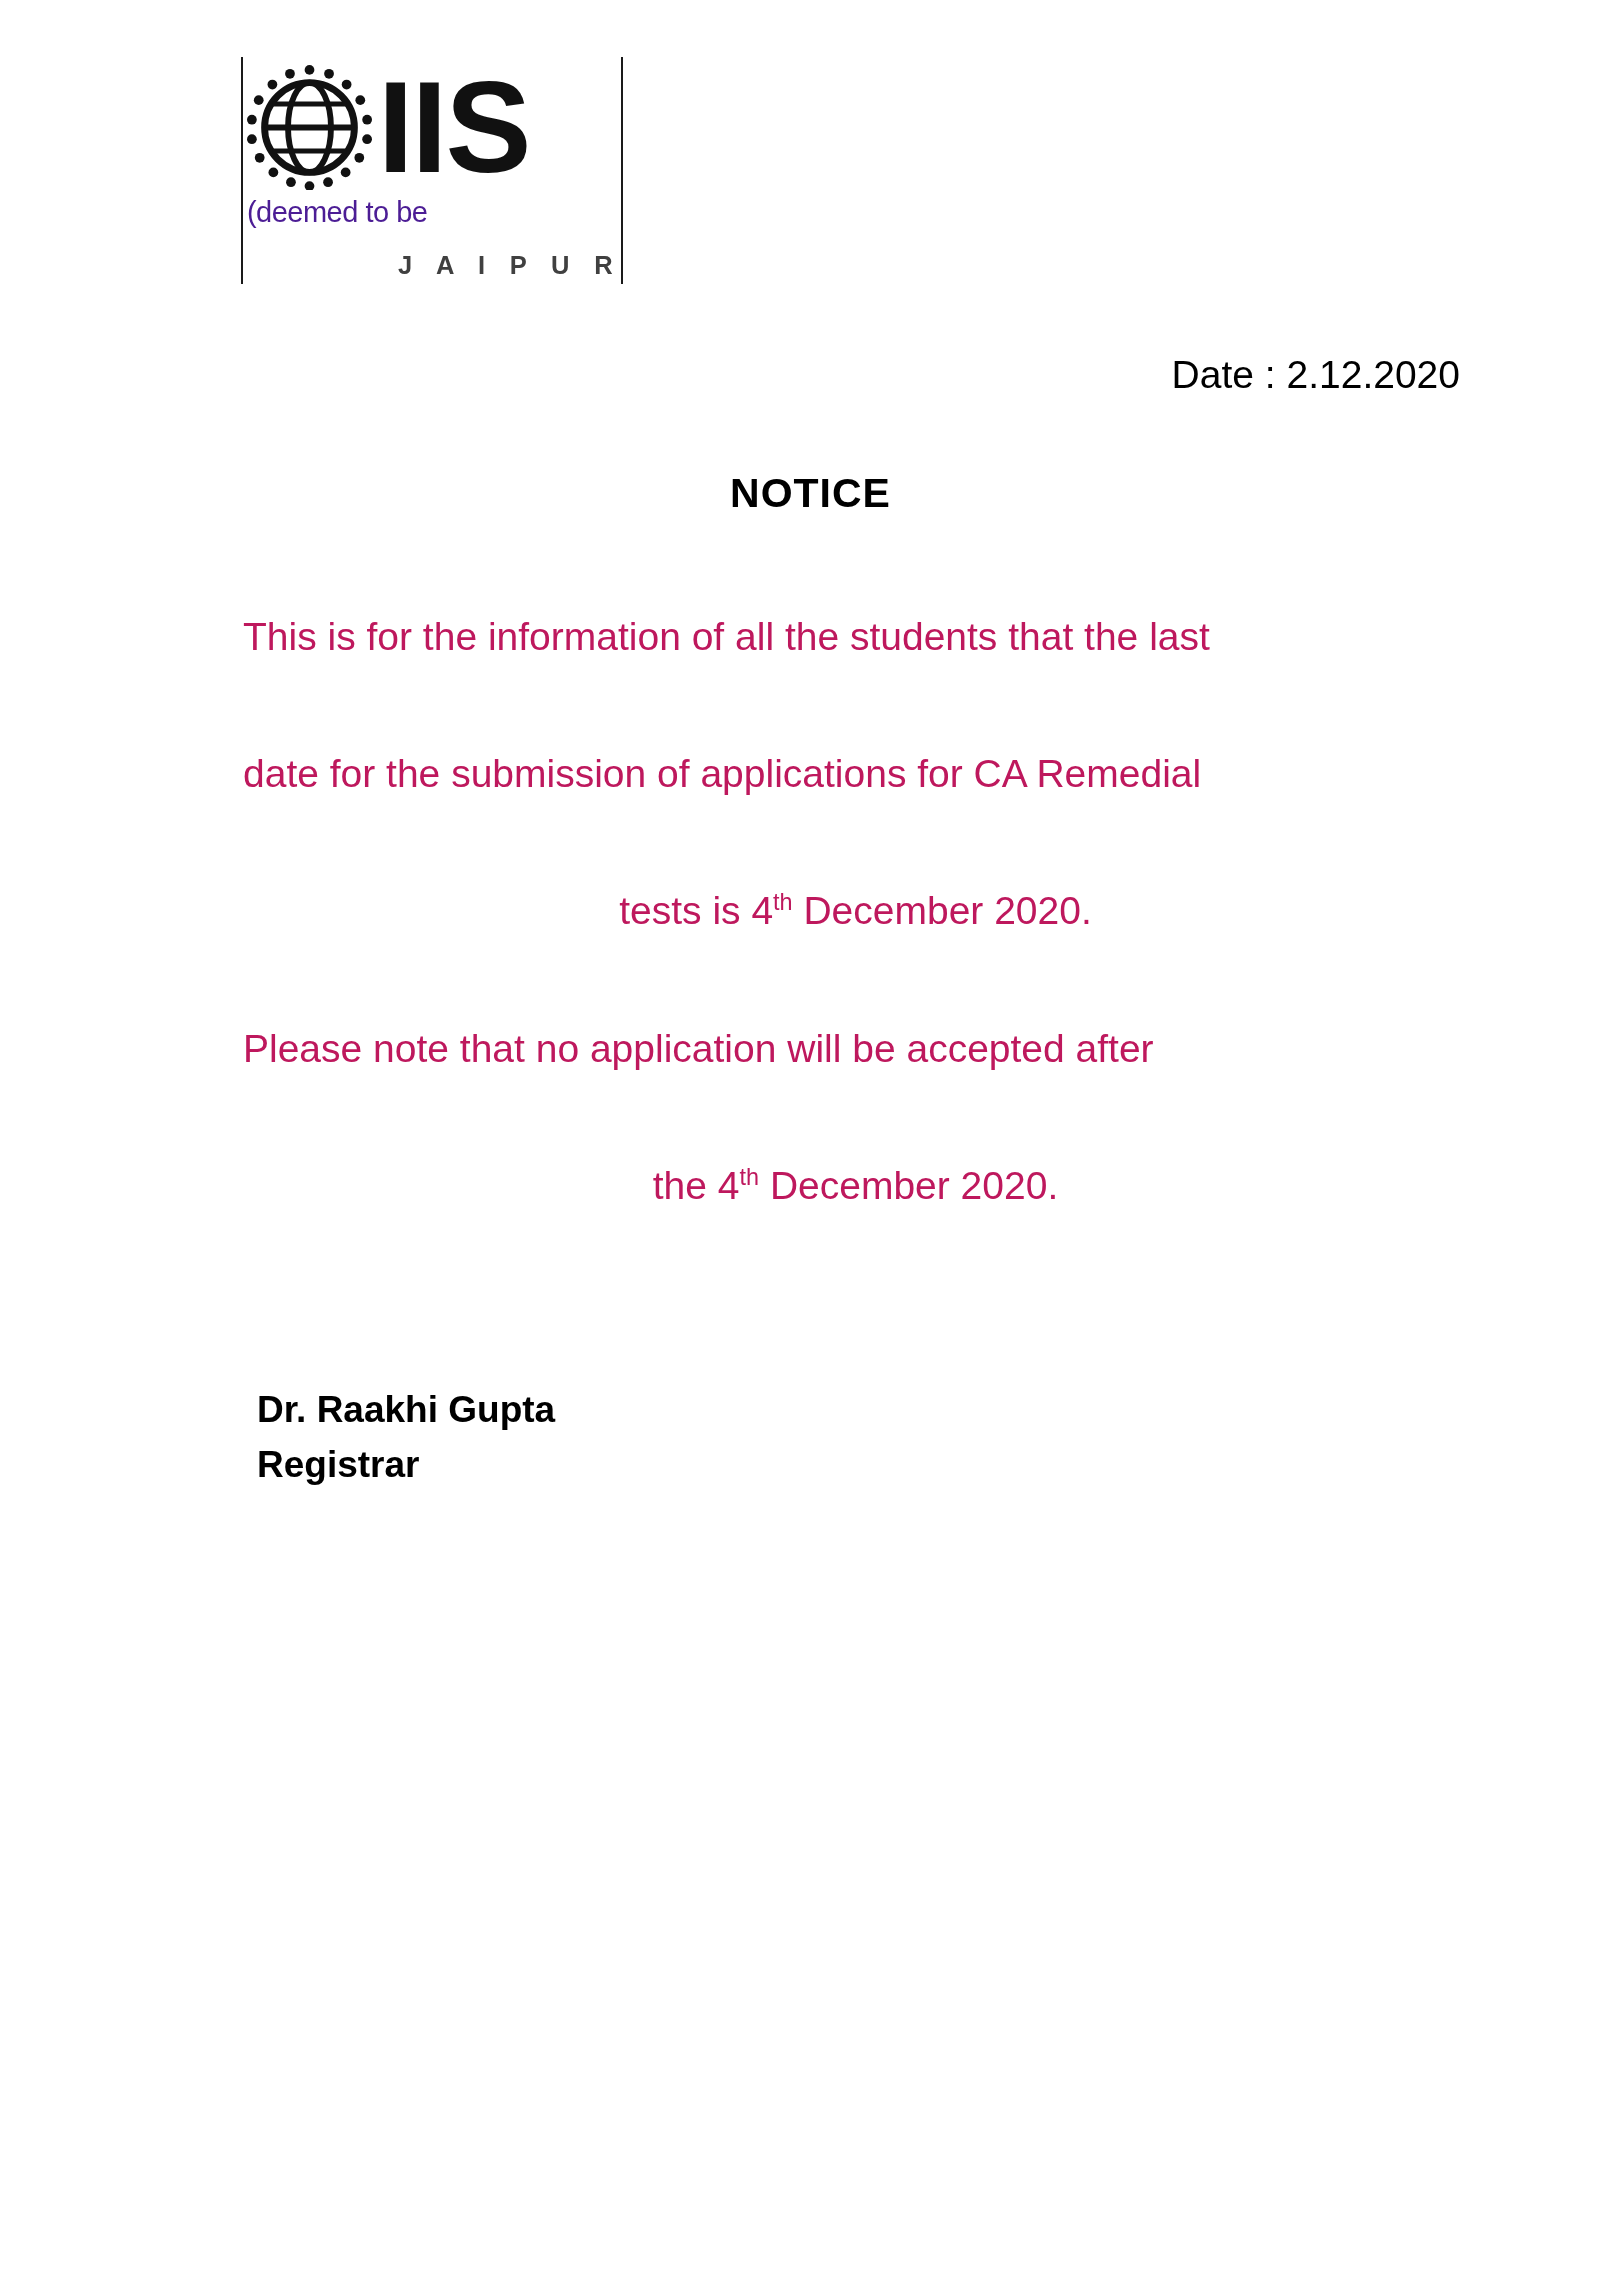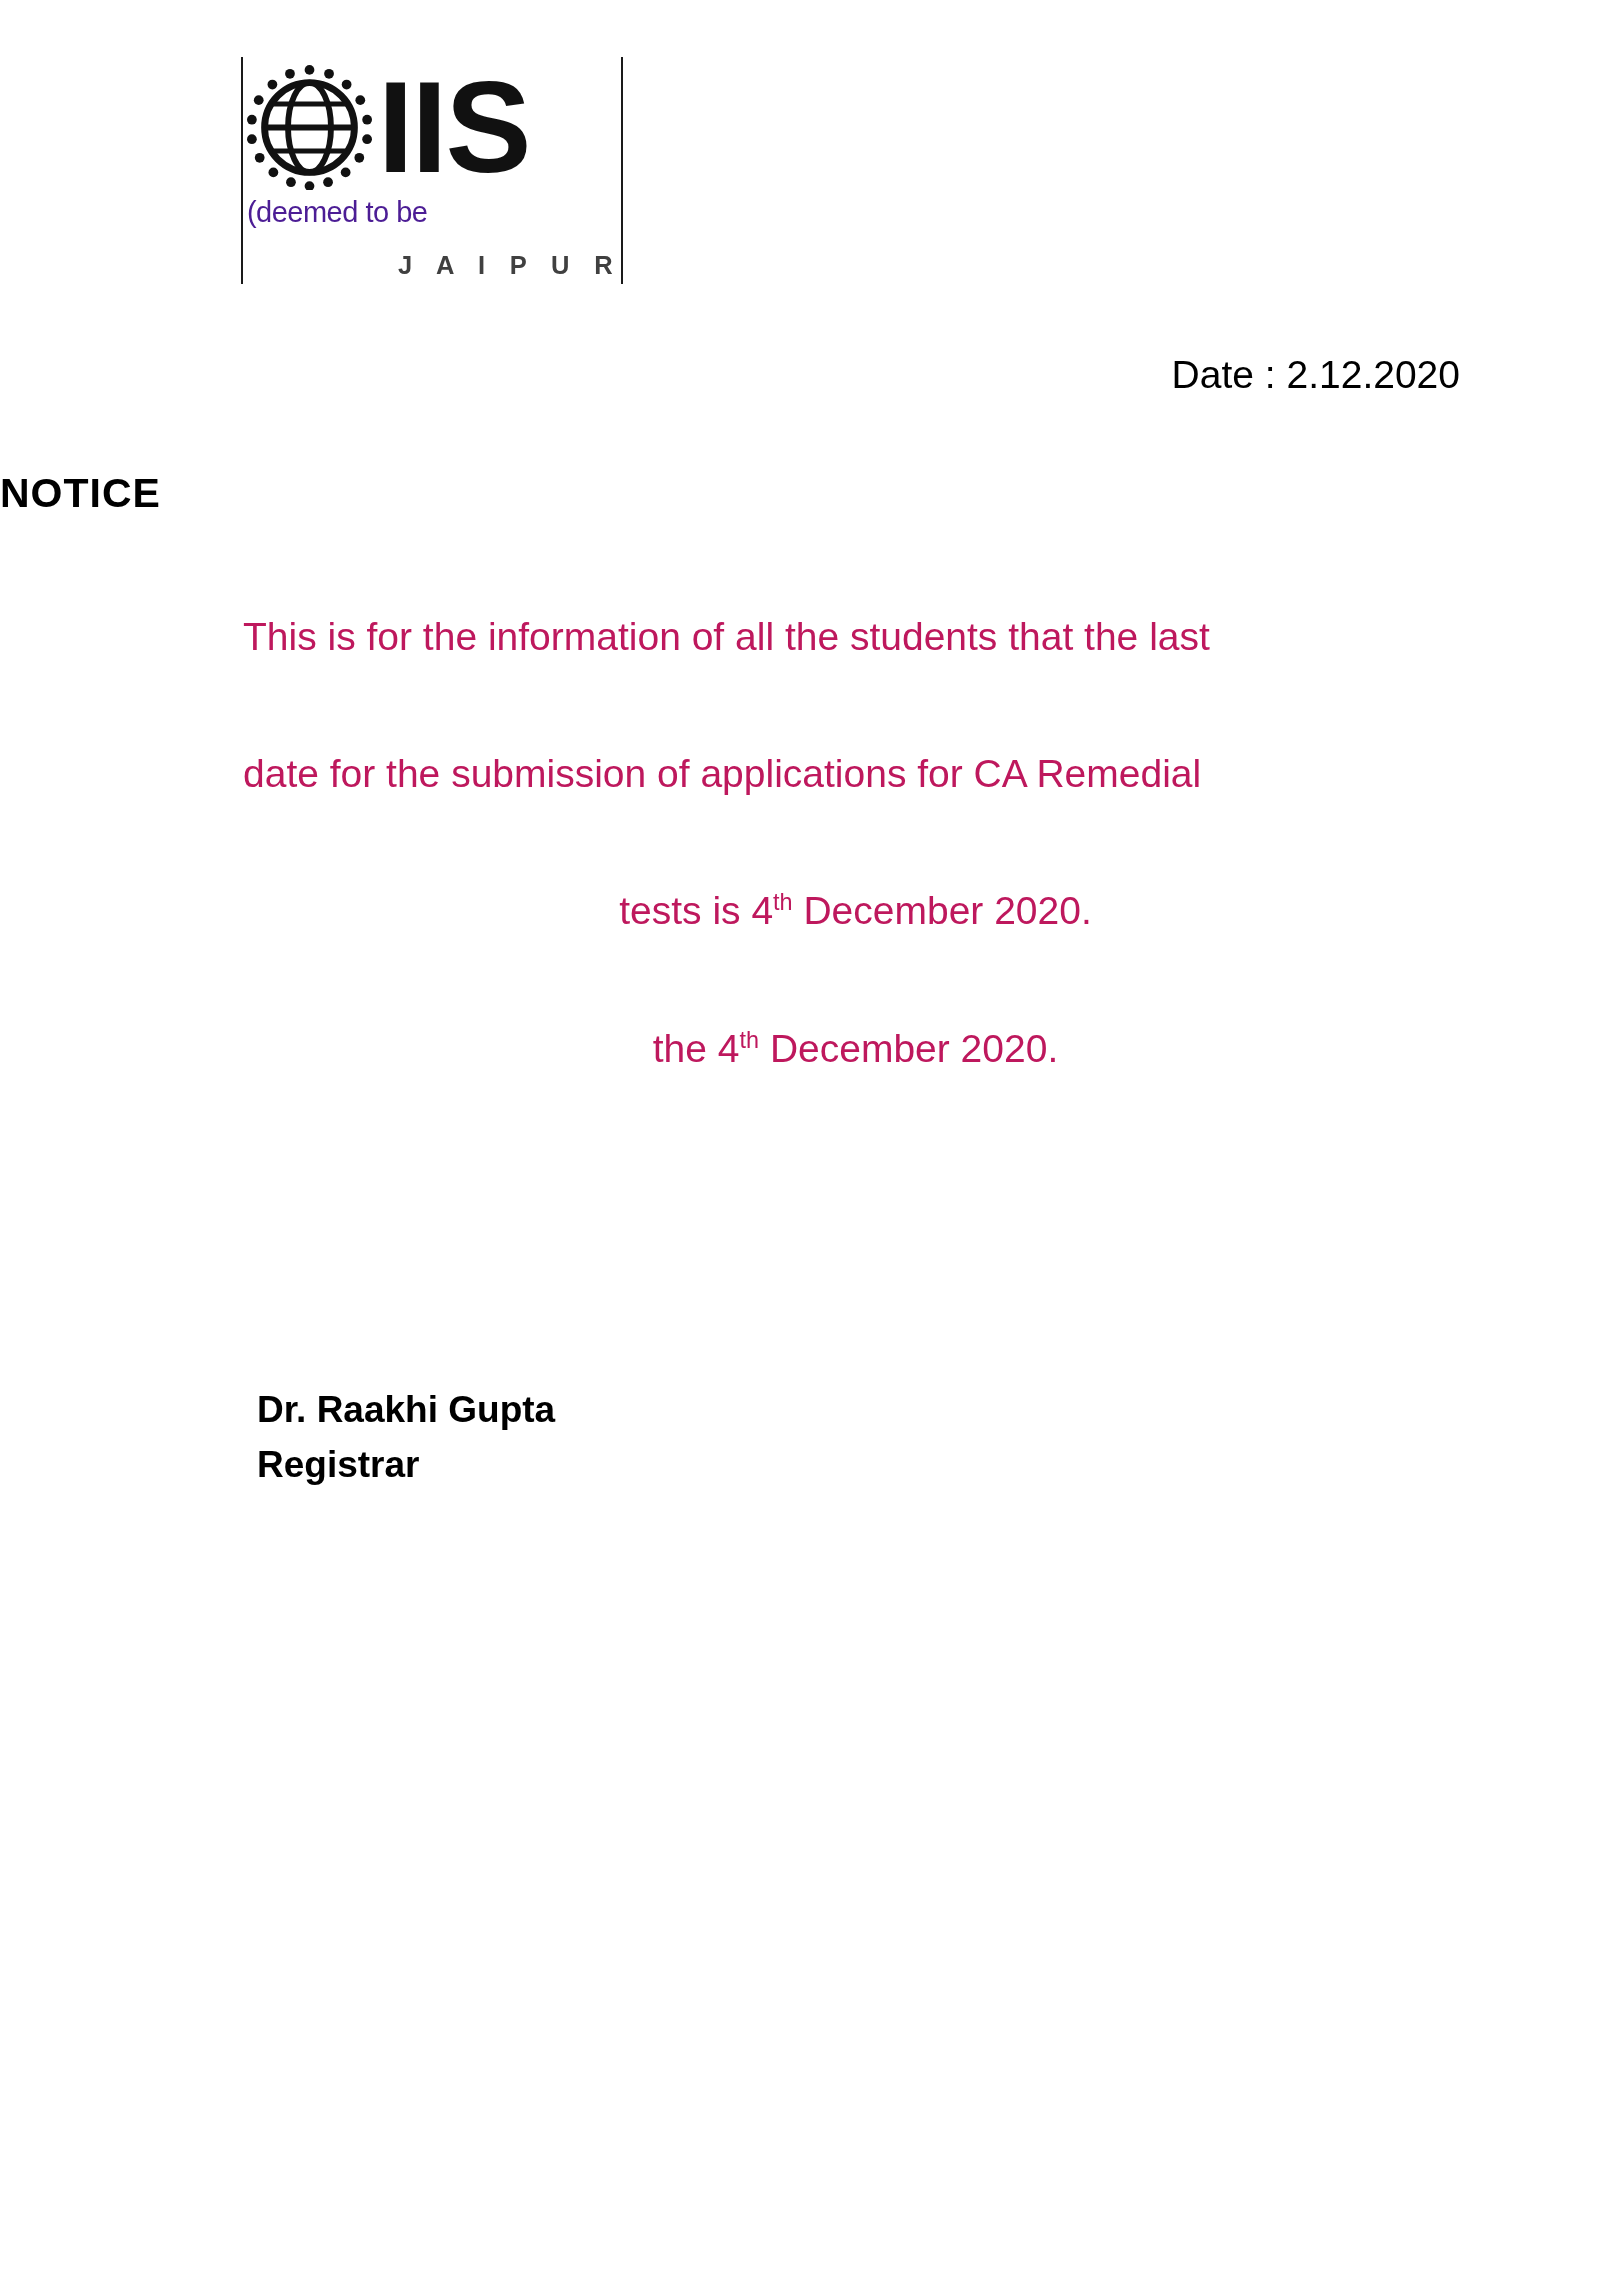--- a/index.html
+++ b/index.html
@@ -102,20 +102,21 @@
     width: 1460px;
     text-align: right;
     font-size: 39px;
     color: #000;
   }
   .notice-title {
     position: absolute;
     left: 0;
     top: 470px;
     width: 1621px;
+    text-align: center;
     font-size: 41px;
     font-weight: bold;
     letter-spacing: 1px;
   }
   .para {
     position: absolute;
     left: 243px;
     width: 1225px;
     font-size: 39px;
     line-height: 137px;
@@ -194,20 +195,21 @@
 
   <div class="notice-title">NOTICE</div>
 
   <div class="para p1">
     <div>This is for the information of all the students that the last</div>
     <div>date for the submission of applications for CA Remedial</div>
     <div class="lastline"><span>tests is 4</span><sup>th</sup><span> December 2020.</span></div>
   </div>
 
   <div class="para p2">
+    <div>Please note that no application will be accepted after</div>
     <div class="lastline"><span>the 4</span><sup>th</sup><span> December 2020.</span></div>
   </div>
 
   <div class="signature">
     <div>Dr. Raakhi Gupta</div>
     <div>Registrar</div>
   </div>
 
 </div>
 

